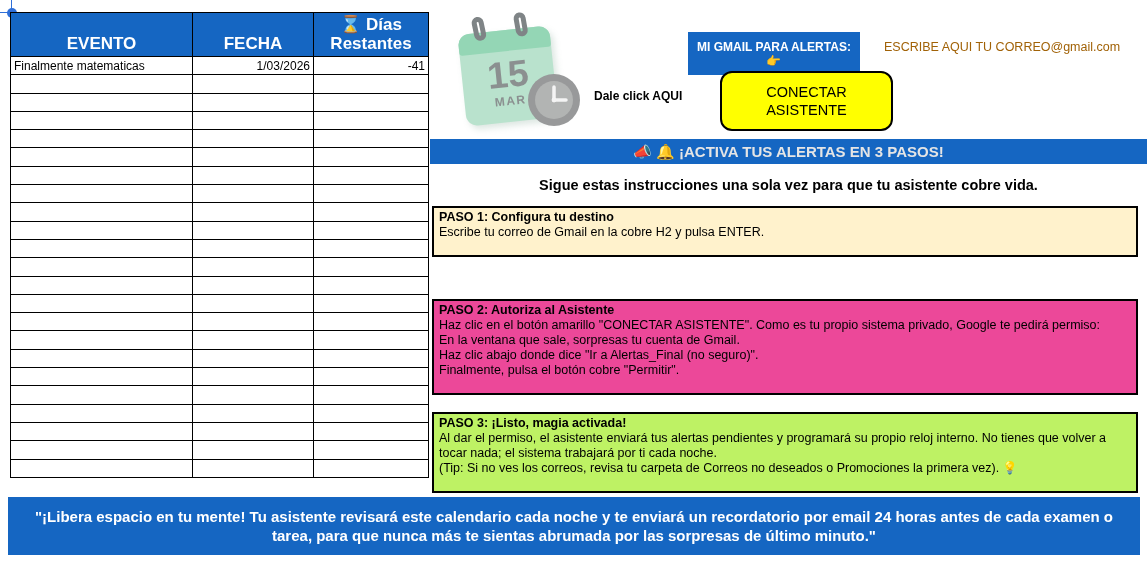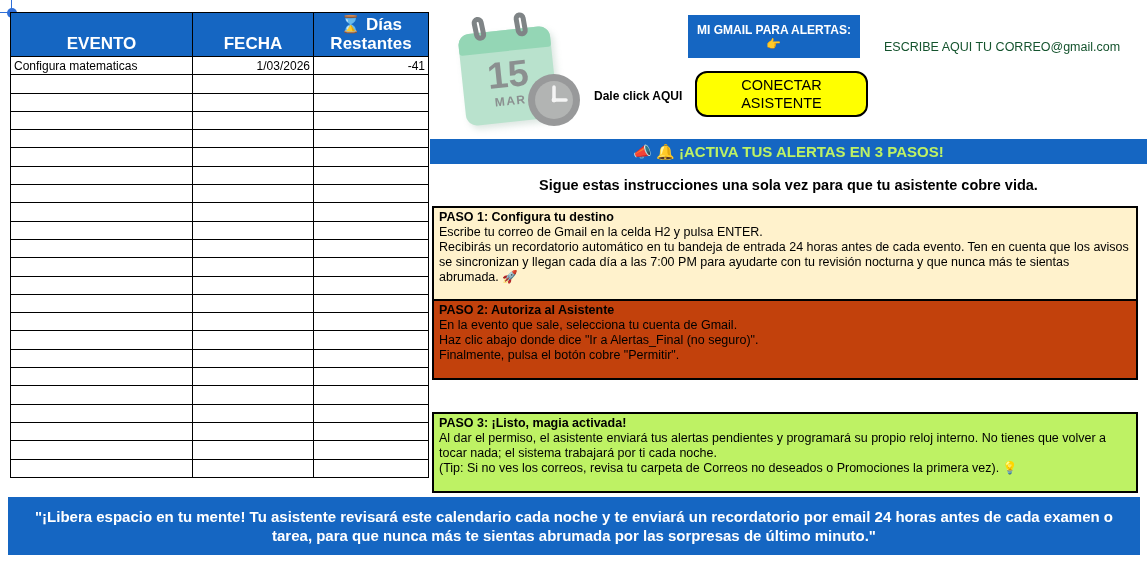--- a/index.html
+++ b/index.html
@@ -39,37 +39,37 @@
   .cal-band { position:absolute; left:0; top:0; width:100%; height:21px; background:#94d6b5; border-radius:11px 11px 3px 3px; }
   .cal-ring { position:absolute; width:12px; height:24px; border:5px solid #7f8486; border-radius:8px; top:-16px; background:transparent; }
   .cal-ring.r1 { left:16px; transform:rotate(-6deg); }
   .cal-ring.r2 { left:58px; transform:rotate(-4deg); }
   .cal-day { margin-top:26px; text-align:center; font-size:37px; line-height:1; font-weight:bold; color:#8b9090; }
   .cal-mon { text-align:center; font-size:12px; font-weight:bold; color:#8b9090; letter-spacing:1.5px; margin-top:1px; }
   .cal-clock { position:absolute; right:-4px; bottom:0; }
 
   
   .gmail-label {
-    position:absolute; left:688px; top:15px; width:172px; height:43px;
+    position:absolute; left:688px; top:32px; width:172px; height:43px;
     background:#1566C2; color:#fff; font-weight:bold; font-size:12px;
     display:flex; align-items:center; justify-content:center; text-align:center; padding:0 5px;
   }
-  .email-cell { position:absolute; left:884px; top:40px; font-size:12.5px; color:#14532d; }
+  .email-cell { position:absolute; left:884px; top:40px; font-size:12.5px; color:#a16207; }
   .click-hint { position:absolute; left:594px; top:89px; font-size:12px; font-weight:bold; }
   .connect-btn {
-    position:absolute; left:695px; top:71px; width:173px; height:46px;
+    position:absolute; left:720px; top:71px; width:173px; height:60px;
     background:#FFFF00; border:2px solid #000; border-radius:12px;
     display:flex; align-items:center; justify-content:center; text-align:center;
     font-size:14.5px; line-height:18px; color:#000; cursor:pointer; padding:0 36px;
   }
 
   
   .banner1 {
     position:absolute; left:430px; top:139px; width:717px; height:25px;
-    background:#1566C2; color:#bef264; font-weight:bold; font-size:15px;
+    background:#1566C2; color:#e5e5e5; font-weight:bold; font-size:15px;
     display:flex; align-items:center; justify-content:center;
   }
   .subtitle {
     position:absolute; left:430px; top:177px; width:717px;
     text-align:center; font-weight:bold; font-size:14.5px;
   }
   .step-box {
     position:absolute; left:432px; width:706px; border:2px solid #000;
     font-size:12.5px; line-height:15px; padding:2px 5px 15px 5px;
   }
@@ -100,21 +100,21 @@
     </colgroup>
   <thead>
     <tr>
       <th style="background-color: rgb(21, 102, 194);">EVENTO</th>
       <th style="background-color: rgb(21, 102, 194);">FECHA</th>
       <th style="background-color: rgb(21, 102, 194);">⌛ Días Restantes</th>
     </tr>
   </thead>
   <tbody>
     <tr>
-      <td class="c-left">Configura matematicas</td>
+      <td class="c-left">Finalmente matematicas</td>
       <td class="c-right">1/03/2026</td>
       <td class="c-right">-41</td>
     </tr>
   <tr>
         <td></td>
         <td></td>
         <td></td>
       </tr>
       <tr>
         <td></td>
@@ -244,27 +244,27 @@
 <div class="gmail-label" style="background-color: rgb(21, 102, 194);">MI GMAIL PARA ALERTAS: 👉</div>
 <div class="email-cell">ESCRIBE AQUI TU CORREO@gmail.com</div>
 <div class="click-hint">Dale click AQUI</div>
 <div class="connect-btn" style="background-color: rgb(255, 255, 0);">CONECTAR ASISTENTE</div>
 
 <div class="banner1" style="background-color: rgb(21, 102, 194);">📣 🔔 ¡ACTIVA TUS ALERTAS EN 3 PASOS!</div>
 <div class="subtitle">Sigue estas instrucciones una sola vez para que tu asistente cobre vida.</div>
 
 <div class="step-box step1" style="background-color: rgb(255, 242, 204);">
   <div class="step-title">PASO 1: Configura tu destino</div>
-  <div>Escribe tu correo de Gmail en la celda H2 y pulsa ENTER.</div>
-  <div>Recibirás un recordatorio automático en tu bandeja de entrada 24 horas antes de cada evento. Ten en cuenta que los avisos se sincronizan y llegan cada día a las 7:00 PM para ayudarte con tu revisión nocturna y que nunca más te sientas abrumada. 🚀</div>
-</div>
-
-<div class="step-box step2" style="background-color: #c2410c;">
+  <div>Escribe tu correo de Gmail en la cobre H2 y pulsa ENTER.</div>
+</div>
+
+<div class="step-box step2" style="background-color: #ec4899;">
   <div class="step-title">PASO 2: Autoriza al Asistente</div>
-  <div>En la evento que sale, selecciona tu cuenta de Gmail.</div>
+  <div>Haz clic en el botón amarillo "CONECTAR ASISTENTE". Como es tu propio sistema privado, Google te pedirá permiso:</div>
+  <div>En la ventana que sale, sorpresas tu cuenta de Gmail.</div>
   <div>Haz clic abajo donde dice "Ir a Alertas_Final (no seguro)".</div>
   <div>Finalmente, pulsa el botón cobre "Permitir".</div>
 </div>
 
 <div class="step-box step3" style="background-color: #bef264;">
   <div class="step-title">PASO 3: ¡Listo, magia activada!</div>
   <div>Al dar el permiso, el asistente enviará tus alertas pendientes y programará su propio reloj interno. No tienes que volver a tocar nada; el sistema trabajará por ti cada noche.</div>
   <div>(Tip: Si no ves los correos, revisa tu carpeta de Correos no deseados o Promociones la primera vez). 💡</div>
 </div>
 

